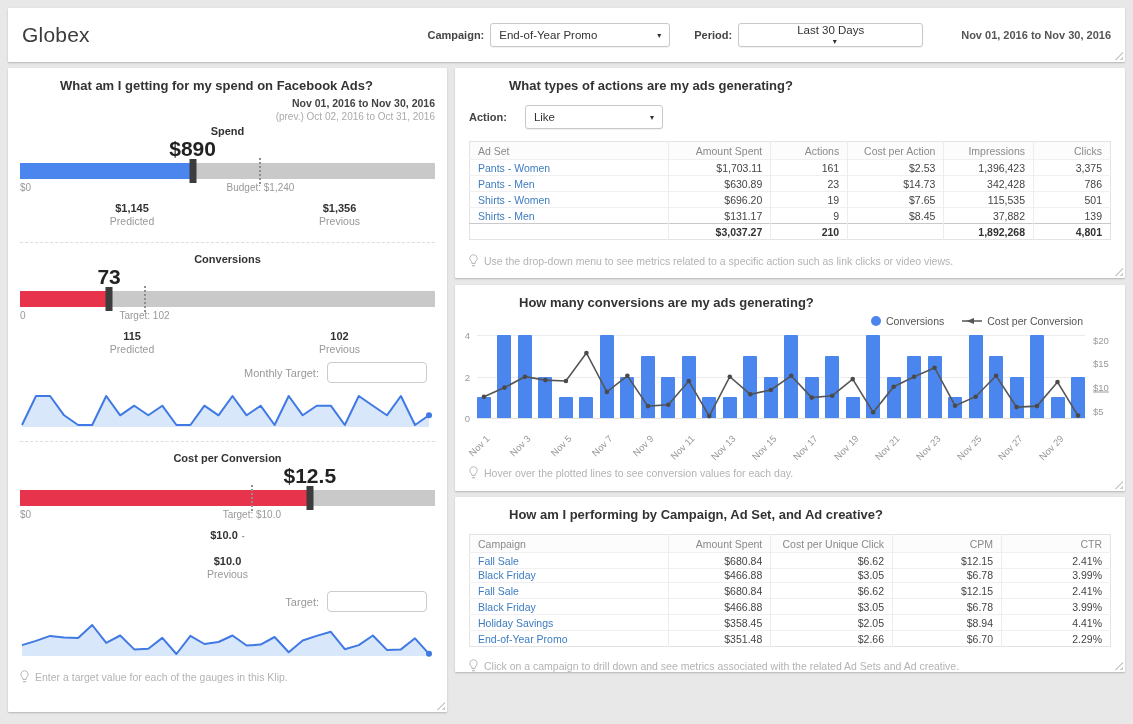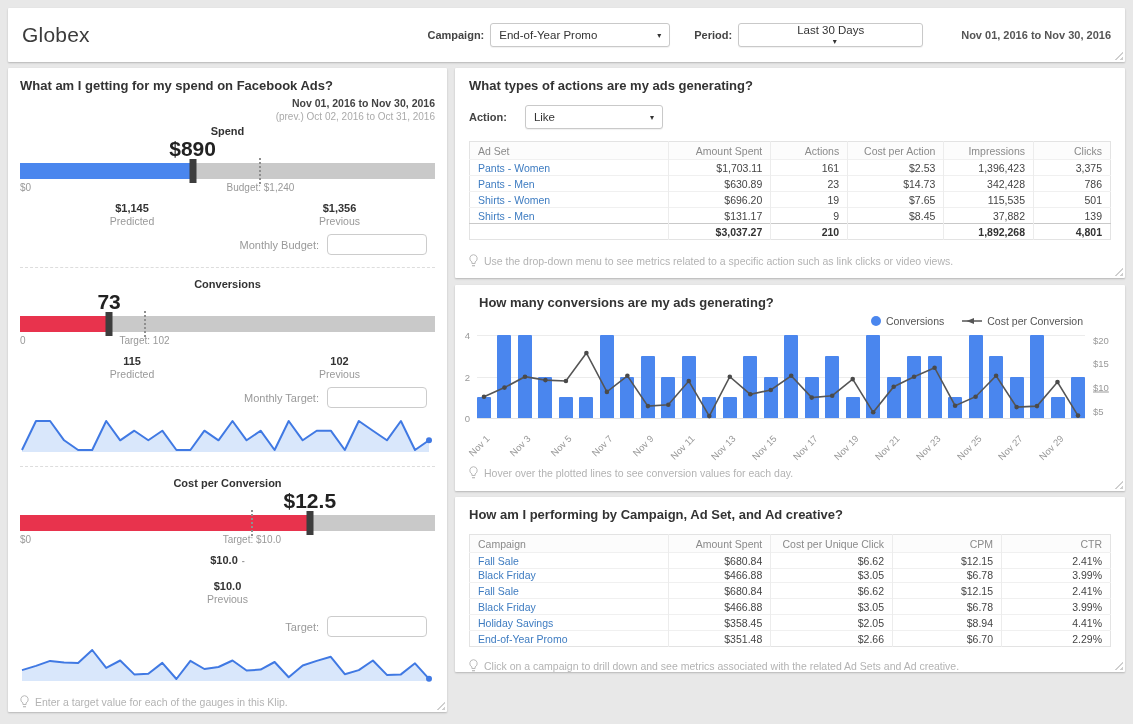--- a/index.html
+++ b/index.html
@@ -2,21 +2,21 @@
 <html><head>
 <meta charset="utf-8">
 <style>
   * { margin:0; padding:0; box-sizing:border-box; }
   html,body { width:1133px; height:724px; }
   body { background:#e8e8e8; font-family:"Liberation Sans","DejaVu Sans",sans-serif; color:#333; position:relative; overflow:hidden; }
   .panel { position:absolute; background:#fff; border-radius:1px; box-shadow:0 1px 2px rgba(0,0,0,.22); }
   .resize-handle { position:absolute; right:2px; bottom:2px; width:10px; height:10px;
      background:repeating-linear-gradient(135deg,#cfcfcf 0 1.5px,transparent 1.5px 4px);
      clip-path:polygon(100% 0,100% 100%,0 100%); }
-  .panel-title { font-size:13px; font-weight:bold; color:#333; }
+  .panel-title { font-size:13px; font-weight:bold; color:#333;margin-left:40px; }
 
   
   #header { left:8px; top:8px; width:1117px; height:54px; display:flex; align-items:center; padding:0 14px; }
   #brand { font-size:21px; color:#3c3c3c; letter-spacing:.2px; }
   .ctl-label { font-size:11px; font-weight:bold; color:#444; margin-right:6px; }
   .select { display:flex; align-items:center; justify-content:space-between; background:#fff; border:1px solid #c9c9c9; border-radius:3px; height:24px; padding:0 8px; font-size:11.5px; color:#333; box-shadow:0 1px 1px rgba(0,0,0,.06); }
   .select .arrow { font-size:8px; color:#333; margin-left:8px; }
   #campaign-select { width:180px; }
   #period-select { width:185px;flex-direction:column; }
   #header-date { font-size:11px; font-weight:bold; color:#555; margin-left:38px; white-space:nowrap; }
@@ -133,24 +133,20 @@
     </div>
     <div class="pp-row">
       <div class="pp" style="left:27%;">
         <div class="v">$1,145</div>
         <div class="l">Predicted</div>
       </div>
       <div class="pp" style="left:77%;">
         <div class="v">$1,356</div>
         <div class="l">Previous</div>
       </div>
-    </div>
-    <div class="input-row">
-      <label>Monthly Budget:</label>
-      <input type="text" style="">
     </div>
   </div>
 
   <div class="divider"></div>
 
   <div class="gauge">
     <div class="gauge-label">Conversions</div>
     <div class="gauge-value-row">
         <div class="gauge-value" style="left: 21.4706%;">73</div>
       </div>

